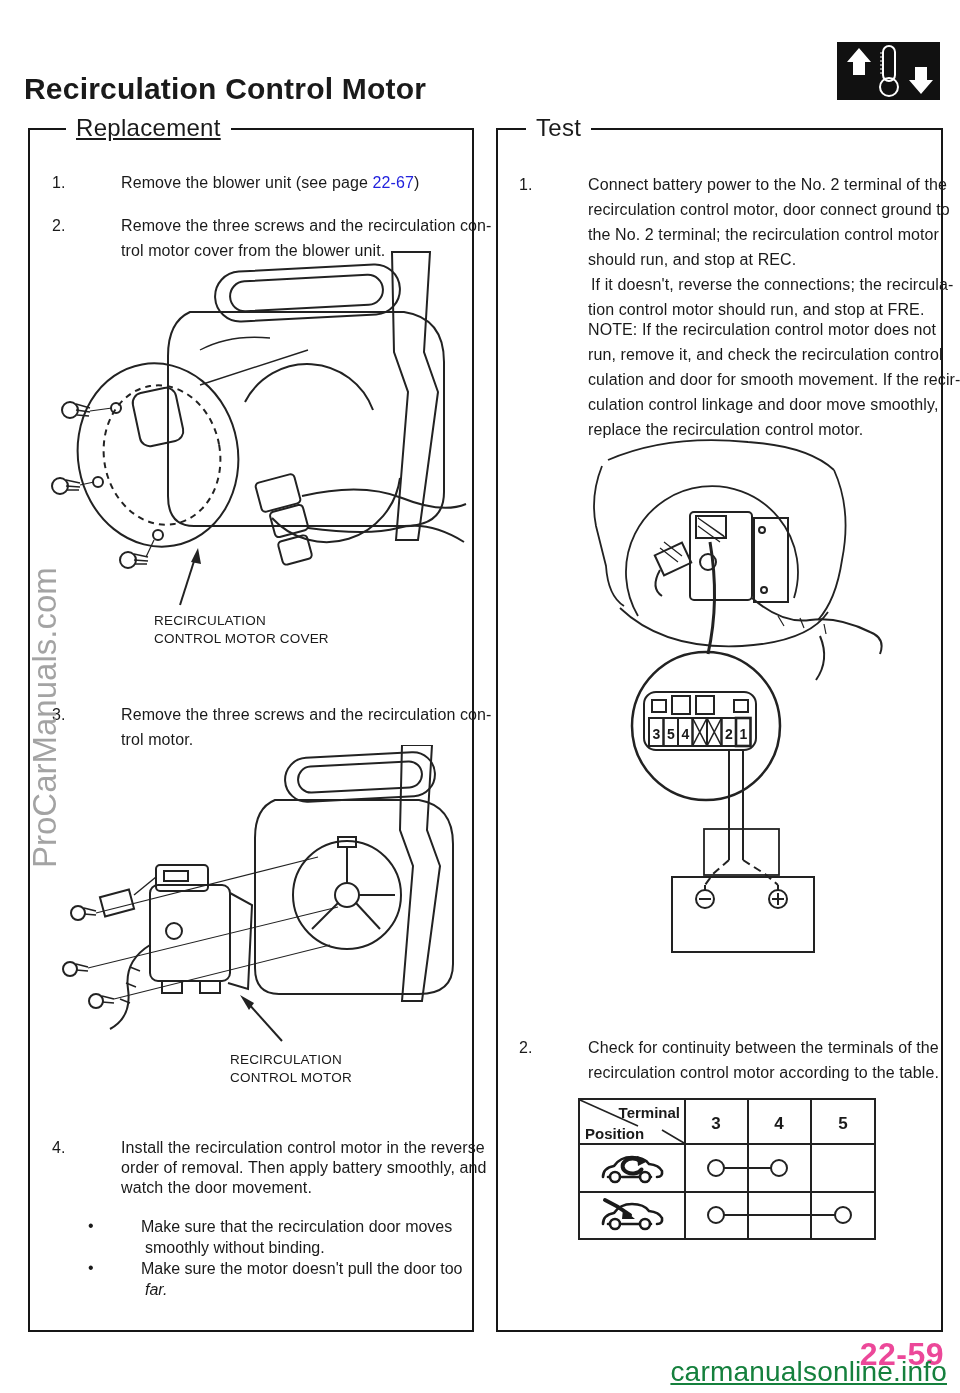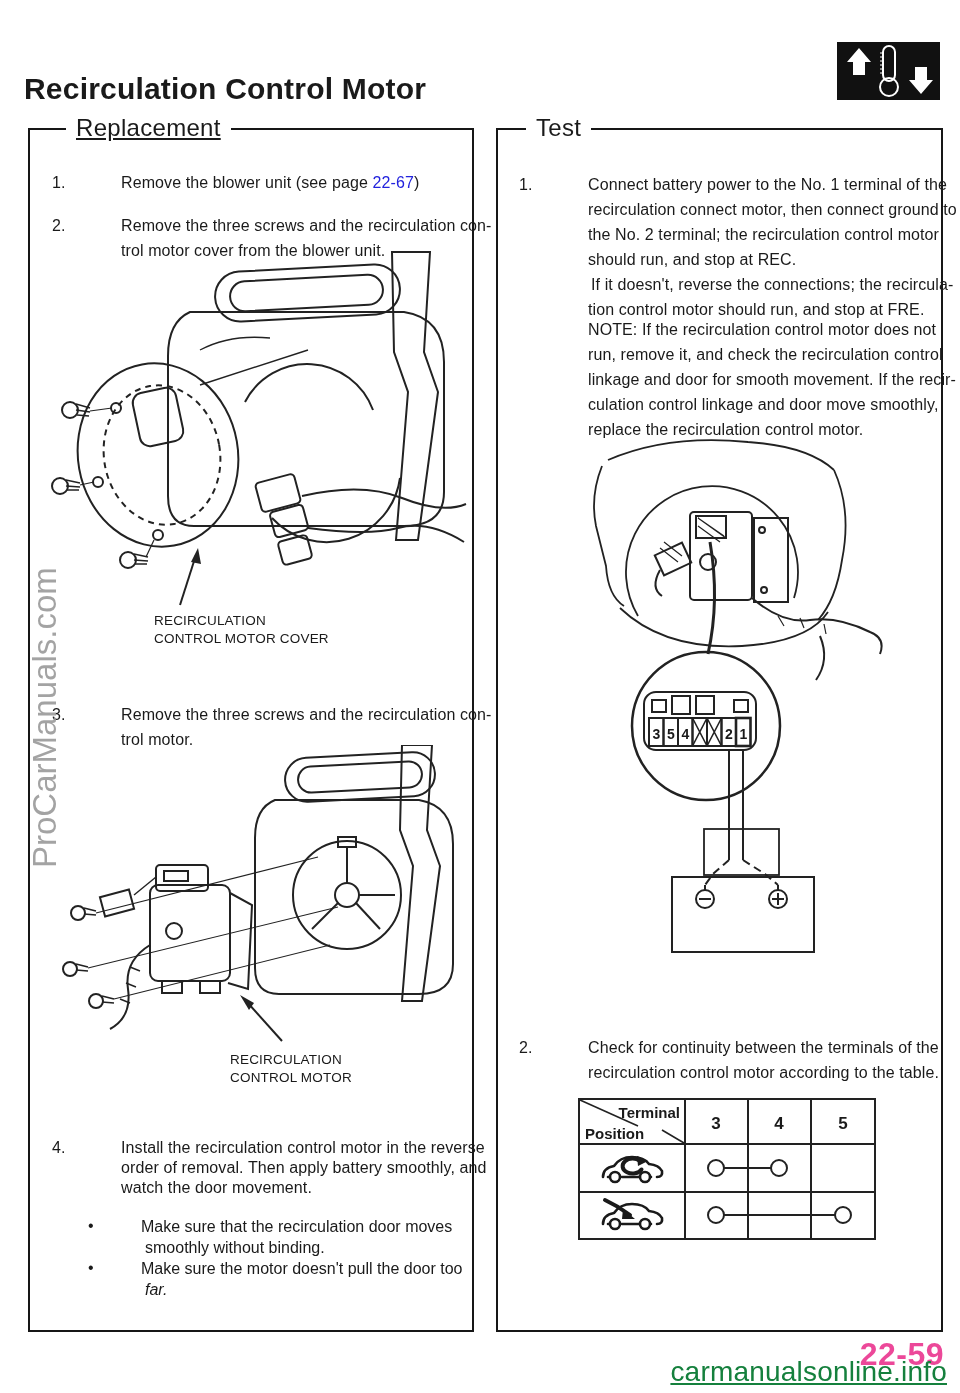--- a/index.html
+++ b/index.html
@@ -232,32 +232,32 @@
       <div class="line">Make sure the motor doesn't pull the door too</div>
       <div class="line" style="padding-left:4px;font-style:italic;">far.</div>
     </div>
   </section>
 
   <section class="box box-test">
     <span class="box-title" style="left:28px;text-align:center;">Test</span>
 
     <div class="step lh25" style="left:53px;top:42px;">
       <span class="num">1.</span>
-      <div class="line">Connect battery power to the No. 1 terminal of the</div>
-      <div class="line">recirculation connect motor, then connect ground to</div>
+      <div class="line">Connect battery power to the No. 2 terminal of the</div>
+      <div class="line">recirculation control motor, door connect ground to</div>
       <div class="line">the No. 2 terminal; the recirculation control motor</div>
       <div class="line">should run, and stop at REC.</div>
       <div class="line" style="padding-left:3px;">If it doesn't, reverse the connections; the recircula-</div>
       <div class="line">tion control motor should run, and stop at FRE.</div>
     </div>
 
     <div class="step lh25" style="left:53px;top:187px;">
       <div class="line">NOTE:  If the recirculation control motor does not</div>
       <div class="line">run, remove it, and check the recirculation control</div>
-      <div class="line">linkage and door for smooth movement.  If the recir-</div>
+      <div class="line">culation and door for smooth movement.  If the recir-</div>
       <div class="line">culation control linkage and door move smoothly,</div>
       <div class="line">replace the recirculation control motor.</div>
     </div>
 
     <div class="fig" style="left:40px;top:300px;">
       <svg width="360" height="560" viewBox="0 0 360 560" stroke="#222" fill="none" stroke-width="2">
 
         <g stroke-width="1.8">
           <path d="M70 30 q60 -26 140 -18 q60 4 86 28"></path>
           <path d="M64 36 q-12 30 -6 60 l10 40 q2 30 18 40"></path>

